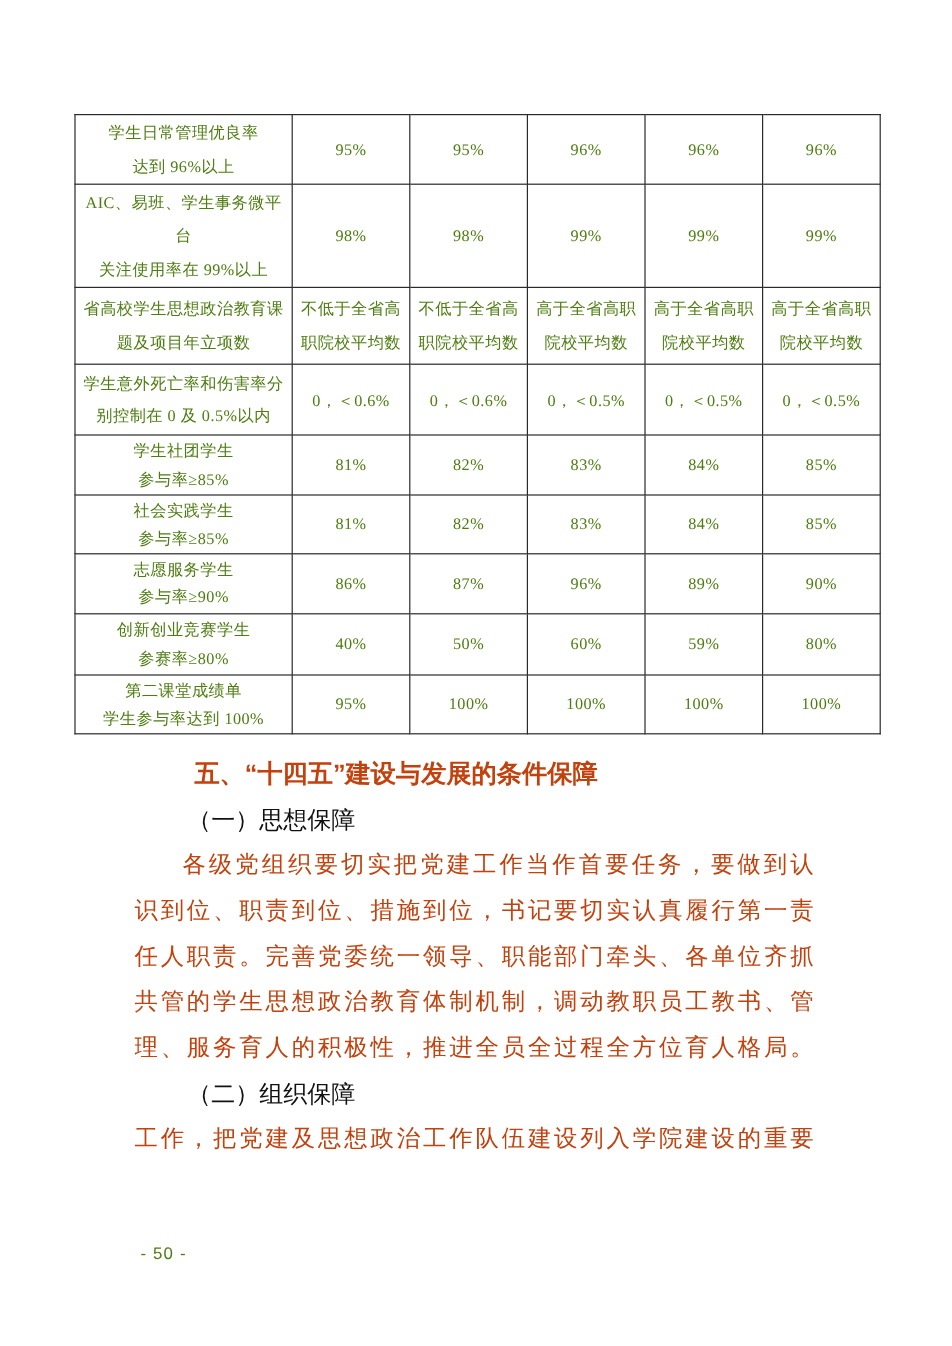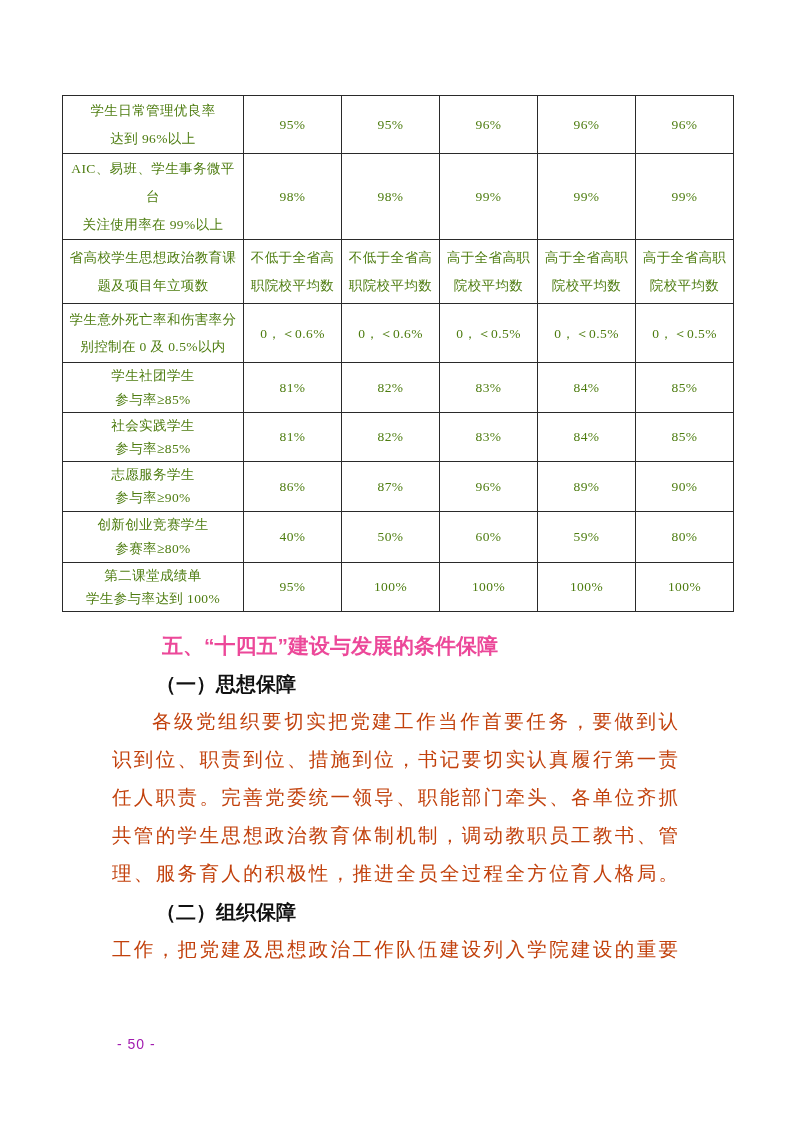--- a/index.html
+++ b/index.html
@@ -51,29 +51,29 @@
     top: 627px;
     width: 566px;
   }
   .sec-heading {
     height: 38px;
     line-height: 38px;
     padding-left: 50px;
     font-size: 21px;
     font-weight: bold;
     font-family: "Liberation Sans", "DejaVu Sans", sans-serif;
-    color: #ec4899;
+    color: #c2410c;
     white-space: nowrap;
   }
   .sub-heading {
     height: 38px;
     line-height: 38px;
     padding-left: 44px;
     font-size: 20px;
-    font-weight: bold;
+    font-weight: normal;
     color: #111;
     white-space: nowrap;
   }
   .para-line {
     height: 38px;
     line-height: 38px;
     font-size: 19.5px;
     color: #c2410c;
     text-align: justify;
     text-align-last: justify;
@@ -81,21 +81,21 @@
   }
   .para-line.indent { padding-left: 40px; }
 
   
   .page-number {
     position: absolute;
     left: 117px;
     top: 1036px;
     font-size: 14px;
     font-family: "Liberation Sans", "DejaVu Sans", sans-serif;
-    color: #a21caf;
+    color: #4d7c0f;
     letter-spacing: 1px;
   }
 </style>
 </head>
 <body>
 
 <div class="page">
 
   <table class="metrics">
     <colgroup>

